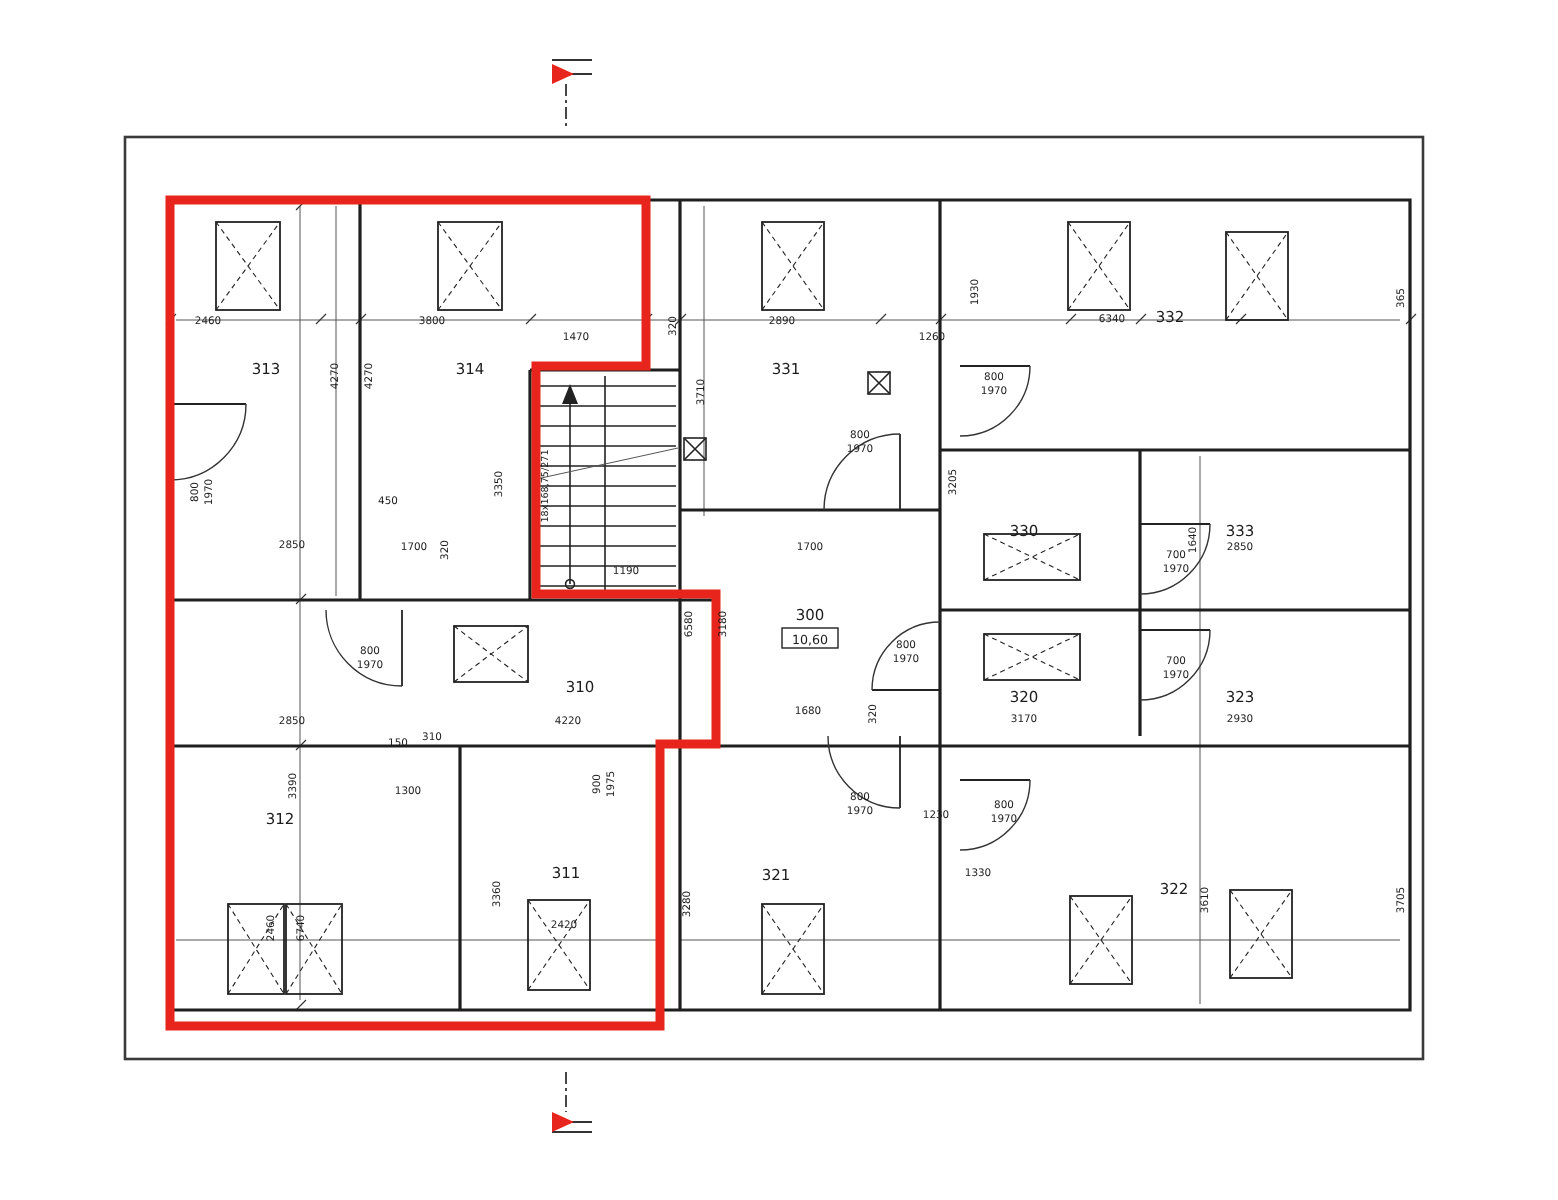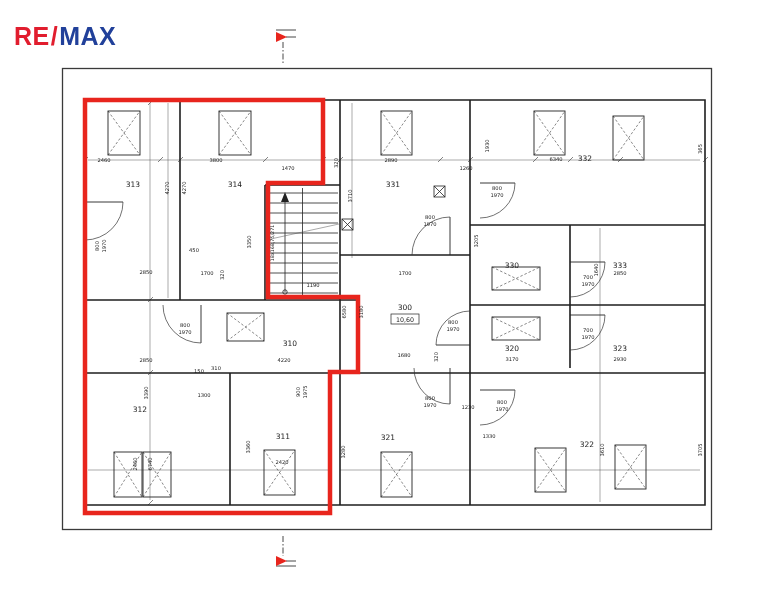--- a/index.html
+++ b/index.html
@@ -35,23 +35,20 @@
   .tiny{font-size:4.8px;}
   .area{font-size:6.3px;}
   .areabox{fill:none;stroke:#222;stroke-width:.7;}
   .chimney{fill:none;stroke:#222;stroke-width:.8;}
 </style>
 </head>
 <body>
 
 <div class="page">
 
-  <div class="logo">
-    <span class="re">RE</span><span class="slash">/</span><span class="max">MAX</span>
-  </div>
 
   <svg class="plan" width="779" height="600" viewBox="0 0 779 600">
 
     <g>
       <path class="dashdot" d="M283,42 V64"></path>
       <path class="marker-line" d="M276,30 H296 M286,37 H296"></path>
       <polygon class="marker-arrow" points="276,32 276,42 287,37"></polygon>
     </g>
     <g>
       <path class="dashdot" d="M283,536 V556"></path>

